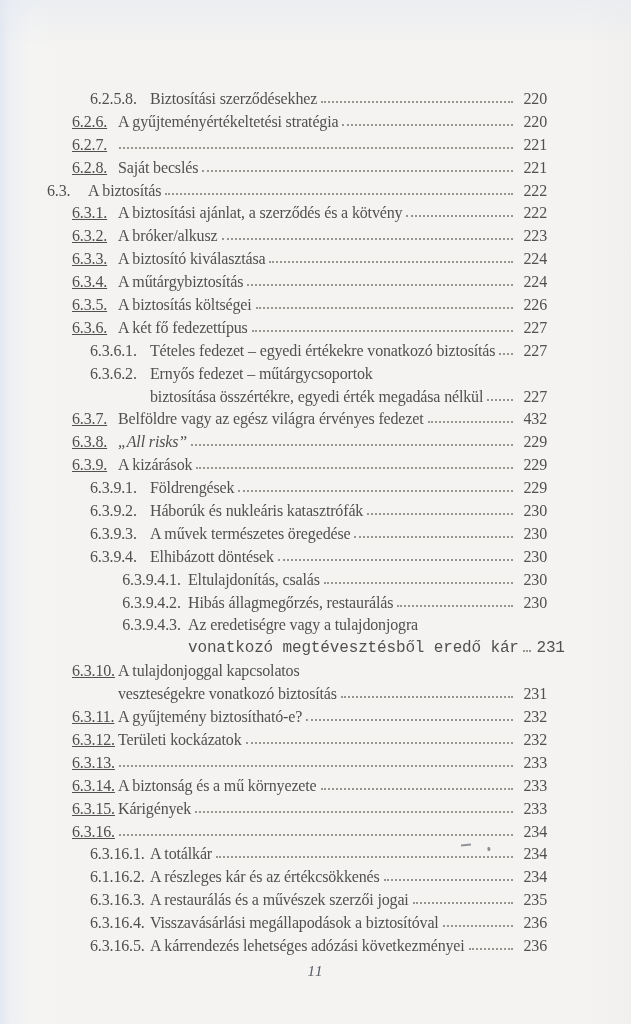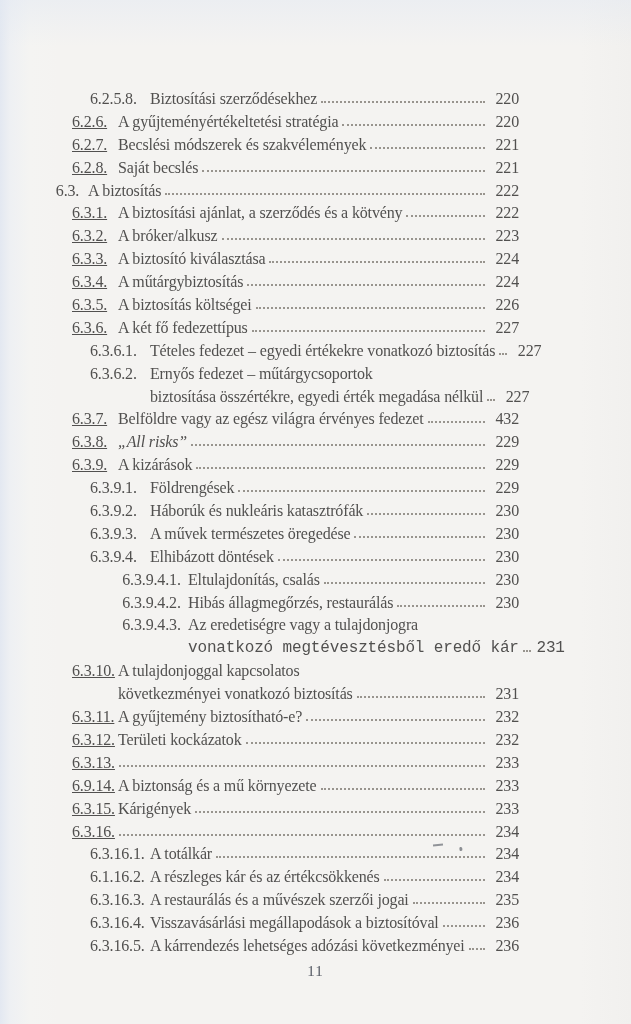--- a/index.html
+++ b/index.html
@@ -24,42 +24,42 @@
   }
   .toc {
     padding-top: 88px;
     font-size: 16px;
   }
   .row {
     display: flex;
     align-items: flex-start;
     height: 22.9px;
     line-height: 22.9px;
-    padding-right: 112px;
+    padding-right: 84px;
     white-space: nowrap;
     letter-spacing: -0.15px;
   }
   .num  { flex: none; }
   .label { flex: none; margin-right: 3px; }
   .label.italic { font-style: italic; }
   .dots {
     flex: 1 1 auto;
     min-width: 8px;
     height: 15px;
     border-bottom: 2px dotted var(--dot-leader);
     margin: 0 1px 0 1px;
     position: relative;
   }
   .page-num {
     flex: none;
     min-width: 33px;
     text-align: right;
   }
   
-  .lv2 { padding-left: 47px; }  .lv2 .num { width: 41px; text-align: center; }
+  .lv2 { padding-left: 47px; }  .lv2 .num { width: 41px; }
   .lv3 { padding-left: 72px; }  .lv3 .num { width: 46px; text-decoration: underline; }
   .lv4 { padding-left: 90px; }  .lv4 .num { width: 60px; }
   .lv5 { padding-left: 115px; } .lv5 .num { width: 73px; text-align: center; }
   .cont-lv3 { padding-left: 118px; }
   .cont-lv4 { padding-left: 150px; }
   .cont-lv5 { padding-left: 188px; font-family: Liberation Mono, monospace; }
   
   .smudge {
     position: absolute;
     right: 42px;
@@ -79,20 +79,21 @@
     background: #5a5e66;
     border-radius: 40% 60% 60% 40%;
     opacity: 0.9;
   }
   .footer {
     margin-top: 5px;
     text-align: center;
     font-size: 15px;
     letter-spacing: 1px;
     color: var(--footer-ink);
+    font-style: italic;
   }
 </style>
 </head>
 <body>
 
 <div class="page">
   <div class="toc">
       <div class="row lv4">
         <span class="num">6.2.5.8.</span>
         <span class="label">Biztosítási szerződésekhez</span>
@@ -100,21 +101,20 @@
         <span class="page-num">220</span>
       </div>
       <div class="row lv3">
         <span class="num">6.2.6.</span>
         <span class="label">A gyűjteményértékeltetési stratégia</span>
         <span class="dots"></span>
         <span class="page-num">220</span>
       </div>
       <div class="row lv3">
         <span class="num">6.2.7.</span>
-        <span class="label">Becslési módszerek és szakvélemények</span>
         <span class="dots"></span>
         <span class="page-num">221</span>
       </div>
       <div class="row lv3">
         <span class="num">6.2.8.</span>
         <span class="label">Saját becslés</span>
         <span class="dots"></span>
         <span class="page-num">221</span>
       </div>
       <div class="row lv2">
@@ -235,21 +235,21 @@
       <div class="row cont-lv5">
         <span class="label">vonatkozó megtévesztésből eredő kár</span>
         <span class="dots"></span>
         <span class="page-num">231</span>
       </div>
       <div class="row lv3">
         <span class="num">6.3.10.</span>
         <span class="label">A tulajdonjoggal kapcsolatos</span>
       </div>
       <div class="row cont-lv3">
-        <span class="label">következményei vonatkozó biztosítás</span>
+        <span class="label">veszteségekre vonatkozó biztosítás</span>
         <span class="dots"></span>
         <span class="page-num">231</span>
       </div>
       <div class="row lv3">
         <span class="num">6.3.11.</span>
         <span class="label">A gyűjtemény biztosítható-e?</span>
         <span class="dots"></span>
         <span class="page-num">232</span>
       </div>
       <div class="row lv3">
@@ -257,21 +257,21 @@
         <span class="label">Területi kockázatok</span>
         <span class="dots"></span>
         <span class="page-num">232</span>
       </div>
       <div class="row lv3">
         <span class="num">6.3.13.</span>
         <span class="dots"></span>
         <span class="page-num">233</span>
       </div>
       <div class="row lv3">
-        <span class="num">6.9.14.</span>
+        <span class="num">6.3.14.</span>
         <span class="label">A biztonság és a mű környezete</span>
         <span class="dots"></span>
         <span class="page-num">233</span>
       </div>
       <div class="row lv3">
         <span class="num">6.3.15.</span>
         <span class="label">Kárigények</span>
         <span class="dots"></span>
         <span class="page-num">233</span>
       </div>

